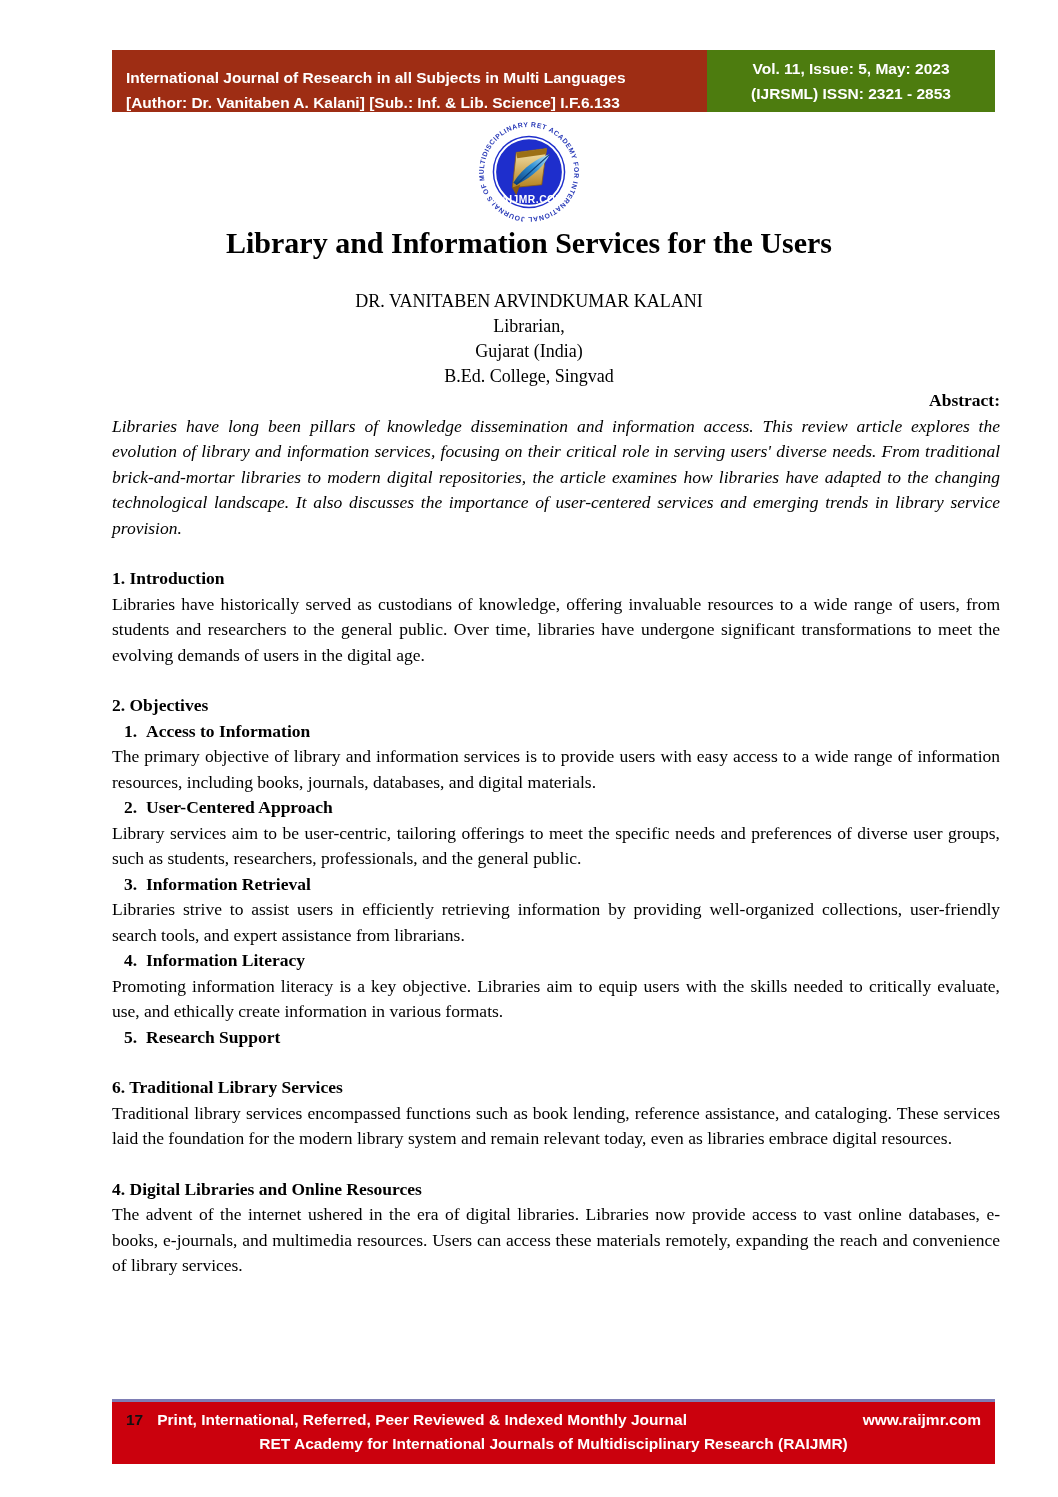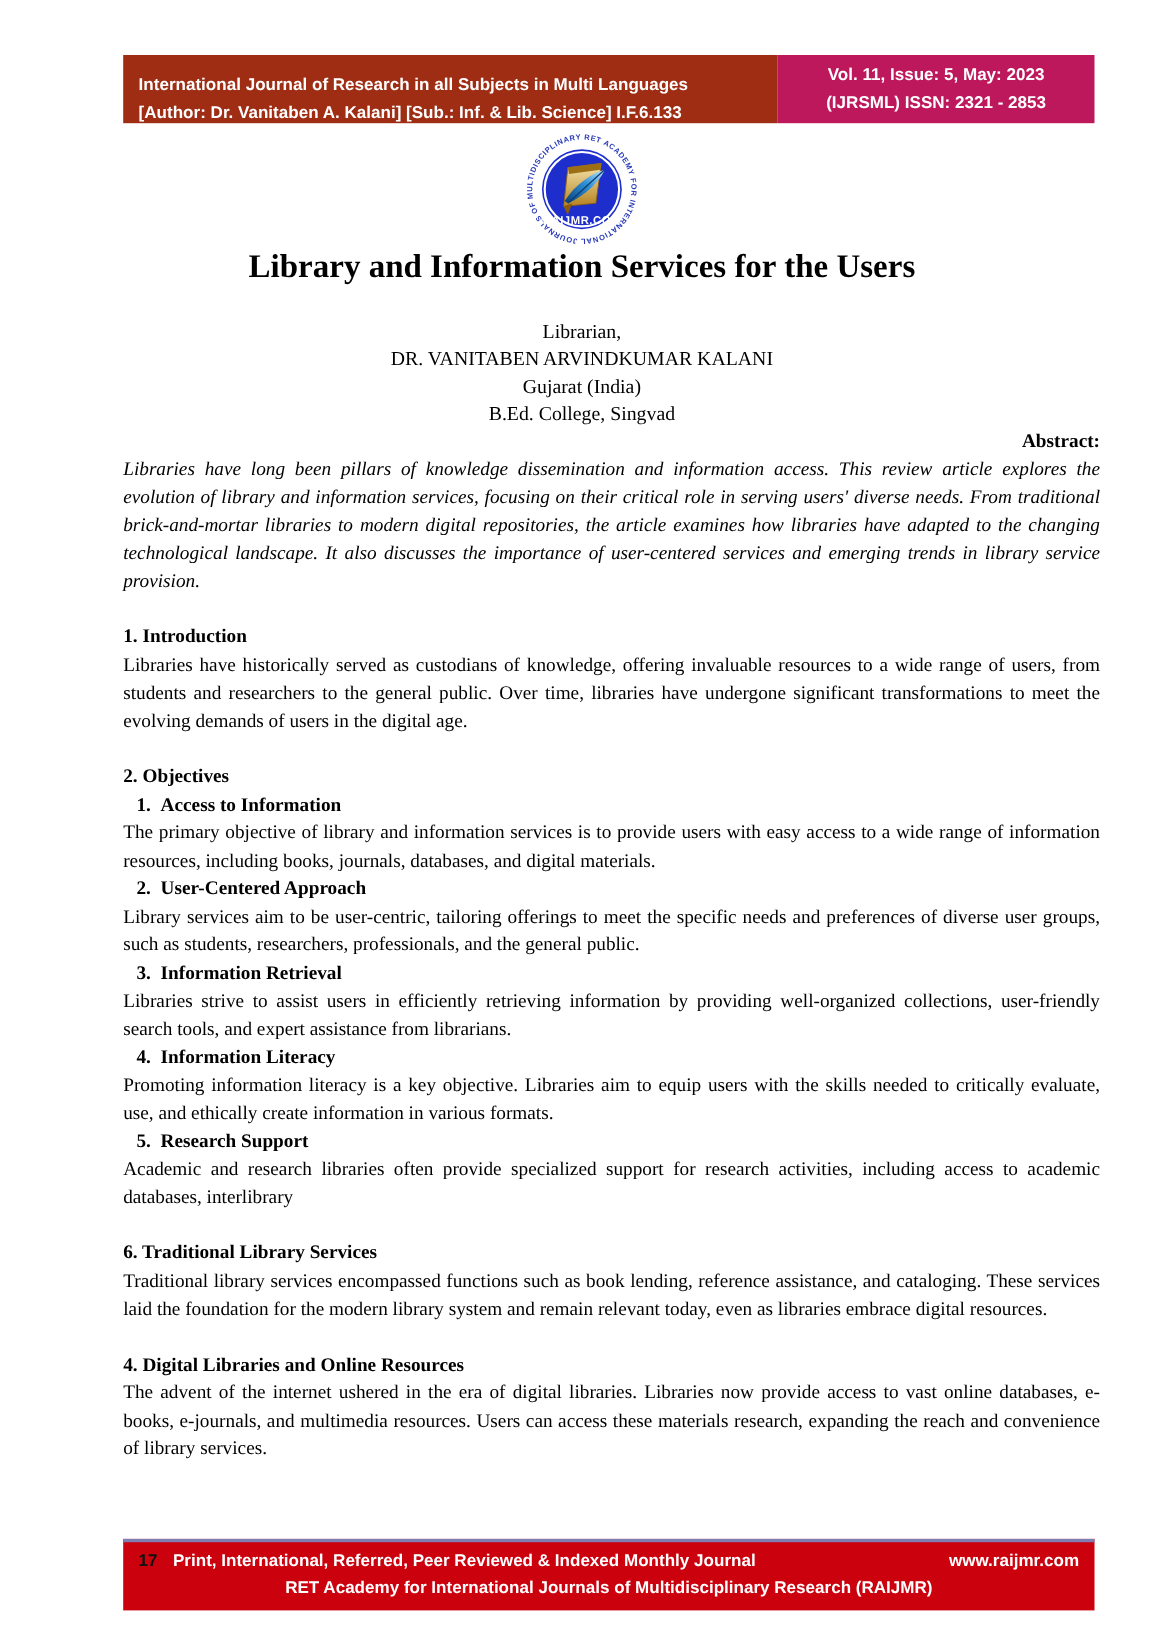--- a/index.html
+++ b/index.html
@@ -13,21 +13,21 @@
     position:absolute; left:112px; top:50px; width:883px; height:62px;
     display:flex; font-family:"Liberation Sans", sans-serif;
     font-weight:bold; font-size:15.5px; color:#fff;
   }
   .header-left {
     background:#9E2D14; width:595px; box-sizing:border-box;
     padding-left:14px; display:flex; flex-direction:column;
     justify-content:flex-end; gap:7px; line-height:18px;
   }
   .header-right {
-    background:#be185d; flex:1; display:flex; flex-direction:column;
+    background:#4d7c0f; flex:1; display:flex; flex-direction:column;
     justify-content:center; align-items:center; gap:7px; line-height:18px;
     text-align:center;
   }
 
   
   .logo-wrap { position:absolute; left:0; top:120px; width:100%;
     display:flex; justify-content:center; }
 
   
   .title {
@@ -105,22 +105,22 @@
         <path d="M43,69 L51,66 L47,77 Z" fill="#8A5A10"></path>
         <path d="M44,64 C54,48 70,38 81,35 C77,46 61,60 47,66 Z" fill="url(#feather)"></path>
         <path d="M47,66 L81,35" stroke="#0B3D7A" stroke-width="1.2" fill="none"></path>
       </g>
       <text x="60" y="85" text-anchor="middle" font-family="Liberation Sans, sans-serif" font-size="10.5" font-weight="bold" fill="#ffffff" letter-spacing="0.5">RAIJMR.COM</text>
     </svg>
   </div>
 
   <div class="title">Library and Information Services for the Users</div>
   <div class="author-block">
+    <div>DR. VANITABEN ARVINDKUMAR KALANI</div>
     <div>Librarian,</div>
-    <div>DR. VANITABEN ARVINDKUMAR KALANI</div>
     <div>Gujarat (India)</div>
     <div>B.Ed. College, Singvad</div>
   </div>
 
   <div class="content">
 
     <div class="bold" style="text-align:right">Abstract:</div>
     <p class="abstract-text">Libraries have long been pillars of knowledge dissemination and information access. This review article explores the evolution of library and information services, focusing on their critical role in serving users' diverse needs. From traditional brick-and-mortar libraries to modern digital repositories, the article examines how libraries have adapted to the changing technological landscape. It also discusses the importance of user-centered services and emerging trends in library service provision.</p>
 
     <div class="sec-heading">1. Introduction</div>
@@ -158,28 +158,27 @@
         <span>Information Literacy</span>
       </div>
       <p class="obj-body">Promoting information literacy is a key objective. Libraries aim to equip users with the skills needed to critically evaluate, use, and ethically create information in various formats.</p>
     </div>
 
     <div class="obj-item">
       <div class="obj-head">
         <span class="obj-num">5.</span>
         <span>Research Support</span>
       </div>
-      <p class="obj-body">Academic and research libraries often provide specialized support for research activities, including access to academic databases, interlibrary</p>
     </div>
 
     <div class="sec-heading">6. Traditional Library Services</div>
     <p>Traditional library services encompassed functions such as book lending, reference assistance, and cataloging. These services laid the foundation for the modern library system and remain relevant today, even as libraries embrace digital resources.</p>
 
     <div class="sec-heading">4. Digital Libraries and Online Resources</div>
-    <p>The advent of the internet ushered in the era of digital libraries. Libraries now provide access to vast online databases, e-books, e-journals, and multimedia resources. Users can access these materials research, expanding the reach and convenience of library services.</p>
+    <p>The advent of the internet ushered in the era of digital libraries. Libraries now provide access to vast online databases, e-books, e-journals, and multimedia resources. Users can access these materials remotely, expanding the reach and convenience of library services.</p>
 
   </div>
 
   <div class="footer">
     <div class="footer-row1">
       <span class="page-num">17</span>
       <span class="footer-line1">Print, International, Referred, Peer Reviewed &amp; Indexed Monthly Journal</span>
       <span>www.raijmr.com</span>
     </div>
     <div class="footer-row2">RET Academy for International Journals of Multidisciplinary Research (RAIJMR)</div>

